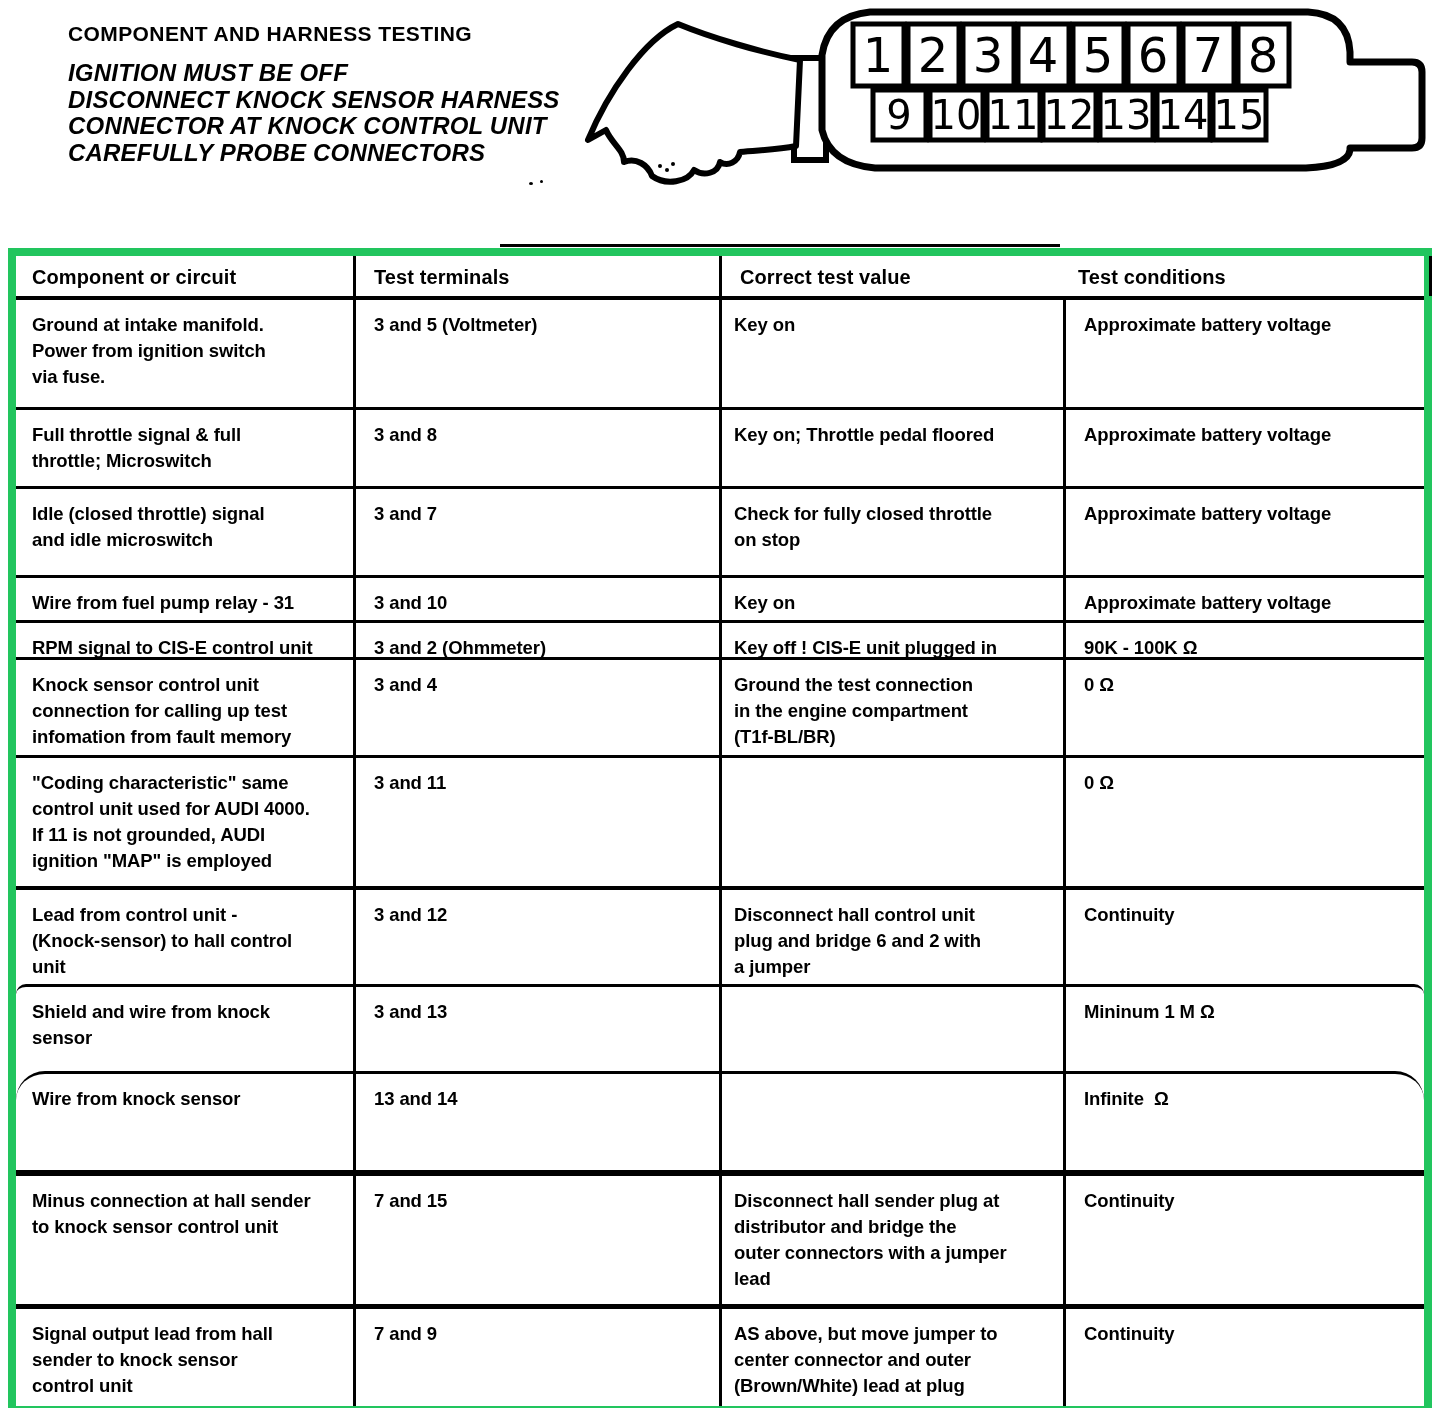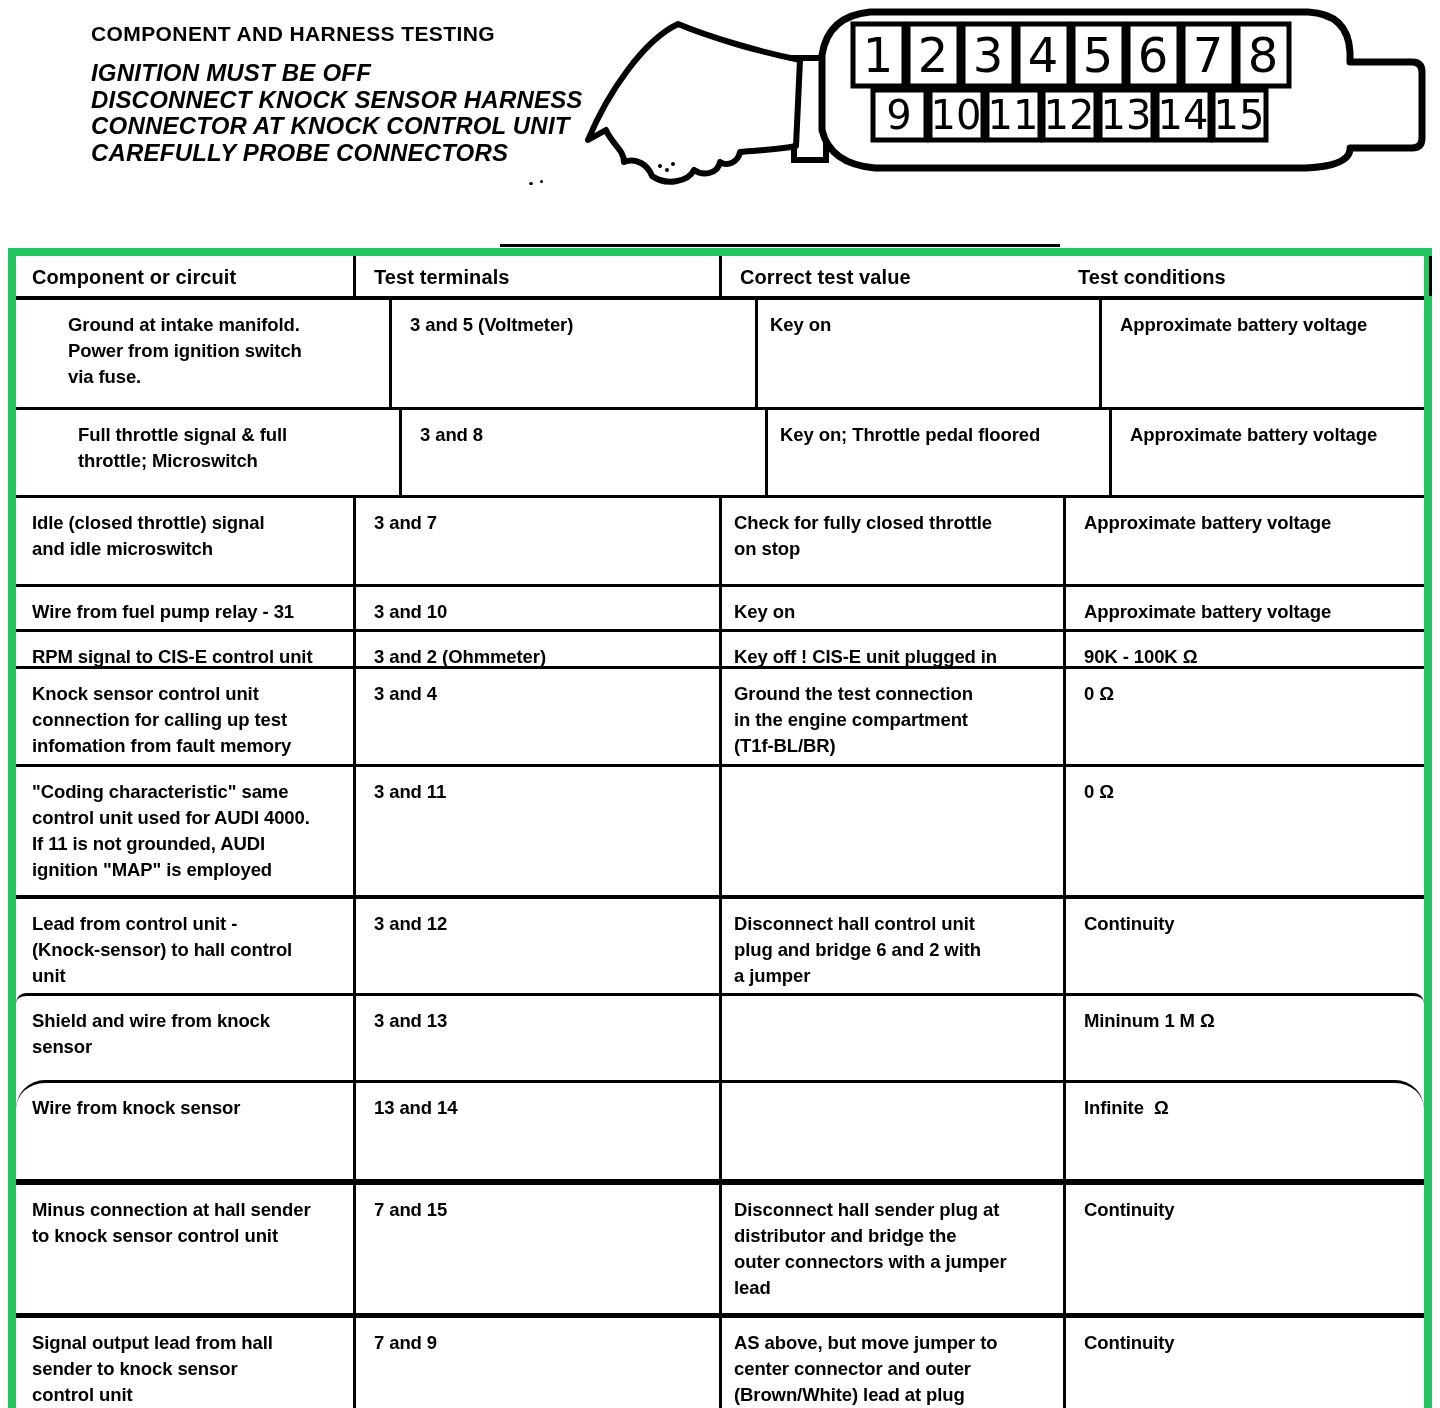--- a/index.html
+++ b/index.html
@@ -1,39 +1,39 @@
 <!DOCTYPE html>
 <html><head>
 <meta charset="utf-8">
 <style>
   html,body{margin:0;padding:0;background:#fff;}
   .page{position:relative;width:1440px;height:1408px;background:#ffffff;overflow:hidden;
         font-family:"Liberation Sans",sans-serif;color:#000;}
 
   
-  .hdr{position:absolute;left:91px;top:22px;}
+  .hdr{position:absolute;left:68px;top:22px;}
   .hdr h1{margin:0 0 14px 0;font-size:21px;font-weight:700;letter-spacing:.4px;}
   .hdr .instr{font-size:24px;font-weight:700;line-height:26.5px;letter-spacing:.2px;font-style:italic;}
 
   
   .connector{position:absolute;left:570px;top:0px;}
   .pin-num{font-family:"DejaVu Sans",sans-serif;fill:#000;}
 
   
   .speck{position:absolute;background:#000;border-radius:50%;}
 
   
   .ttable{position:absolute;left:8px;top:248px;width:1424px;box-sizing:border-box;
           border:8px solid #22c55e;background:#fff;}
   .topbar{position:absolute;left:500px;top:244px;width:560px;height:3px;background:#000;}
   .trow{display:grid;grid-template-columns:340px 366px 344px 366px;box-sizing:border-box;
         border-top:3px solid #000;border-top-color:#000;border-top-style:solid;}
   .r0{height:40px;border-top:none;}
-  .r1{height:111px;border-top-width:4px;padding-left:36px;}
-  .r2{height:88px;padding-left:46px;}
+  .r1{height:111px;border-top-width:4px;}
+  .r2{height:79px;}
   .r3{height:89px;}
   .r4{height:45px;}
   .r5{height:37px;}
   .r6{height:98px;}
   .r7{height:131px;}
   .r8{height:98px;border-top-width:4px;}
   .r9{height:87px;border-radius:10px;}
   .r10{height:99px;border-radius:29px;}
   .r11{height:134px;border-top-width:6px;}
   .r12{height:102px;border-top-width:5px;}

